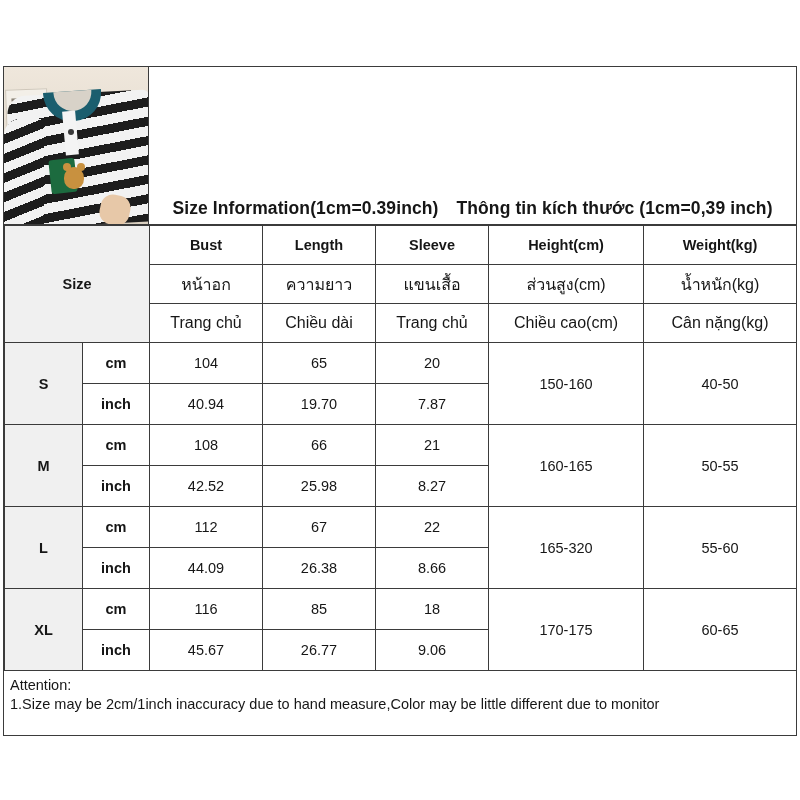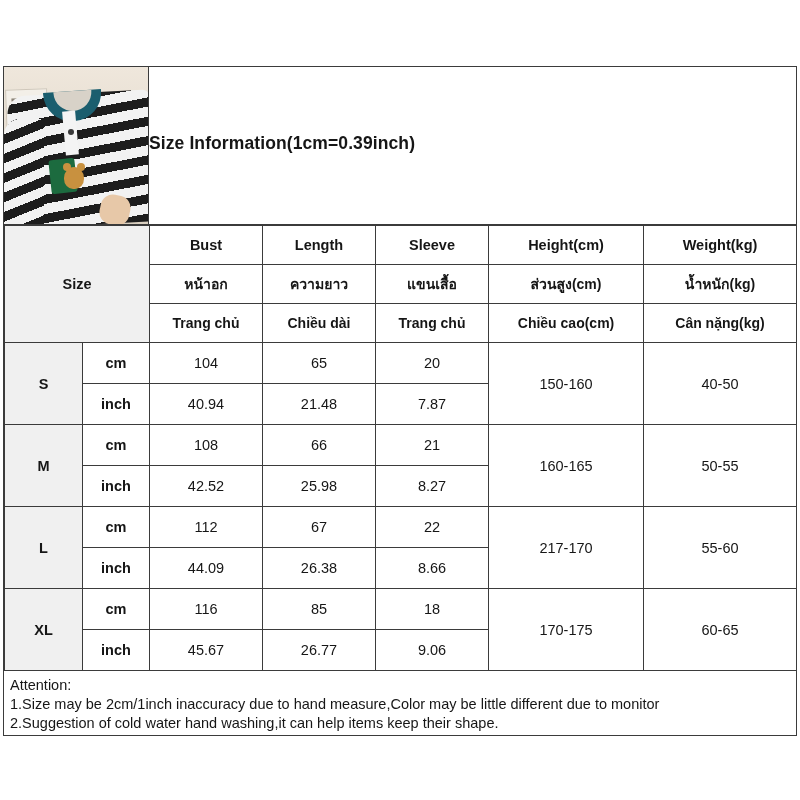--- a/index.html
+++ b/index.html
@@ -182,22 +182,22 @@
     width: 30px;
     height: 30px;
     background: #e7c8a8;
     border-radius: 12px;
     transform: rotate(12deg);
   }
 
   .title-cell {
     flex: 1;
     display: flex;
-    flex-direction: column;
-    align-items: flex-start;
+    flex-direction: row;
+    align-items: flex-end;
     justify-content: center;
     gap: 18px;
     padding-bottom: 4px;
   }
   .title-line {
     font-size: 17.5px;
     font-weight: bold;
     color: #161616;
     line-height: 1.25;
     text-align: center;
@@ -234,22 +234,22 @@
     font-size: 22px;
     font-weight: bold;
     background: #f0f0f0;
   }
   .hdr-cell {
     font-weight: bold;
     background: #ffffff;
     font-size: 15px;
   }
   .hdr-cell.sub {
-    font-weight: bold;
-    font-size: 14px;
+    font-weight: normal;
+    font-size: 16px;
   }
   tr.hdr-row-1 td, tr.hdr-row-2 td, tr.hdr-row-3 td {
     height: 30px;
   }
   td.sizecol {
     font-size: 19px;
     font-weight: bold;
     background: #f0f0f0;
   }
   td.unitcol {
@@ -294,20 +294,21 @@
           <div class="ph-collar-in"></div>
           <div class="ph-placket"></div>
           <div class="ph-btn"></div>
           <div class="ph-patch"></div>
           <div class="ph-bear"></div>
           <div class="ph-hand"></div>
         </div>
       </div>
       <div class="title-cell">
         <div class="title-line">Size Information(1cm=0.39inch)</div>
+        <div class="title-line">Thông tin kích thước (1cm=0,39 inch)</div>
       </div>
     </div>
 
     <table class="size-table">
       <colgroup>
         <col class="c-size">
           <col class="c-unit">
           <col class="c-bust">
           <col class="c-length">
         <col class="c-sleeve">
@@ -343,21 +344,21 @@
           <td class="unitcol">cm</td>
           <td class="val">104</td>
           <td class="val">65</td>
           <td class="val">20</td>
           <td class="merged" rowspan="2">150-160</td>
           <td class="merged" rowspan="2">40-50</td>
         </tr>
         <tr class="r-inch">
           <td class="unitcol">inch</td>
           <td class="val">40.94</td>
-          <td class="val">21.48</td>
+          <td class="val">19.70</td>
           <td class="val">7.87</td>
         </tr>
 
         <tr class="r-cm">
           <td class="sizecol" rowspan="2">M</td>
           <td class="unitcol">cm</td>
           <td class="val">108</td>
           <td class="val">66</td>
           <td class="val">21</td>
           <td class="merged" rowspan="2">160-165</td>
@@ -369,21 +370,21 @@
           <td class="val">25.98</td>
           <td class="val">8.27</td>
         </tr>
 
         <tr class="r-cm">
           <td class="sizecol" rowspan="2">L</td>
           <td class="unitcol">cm</td>
           <td class="val">112</td>
           <td class="val">67</td>
           <td class="val">22</td>
-          <td class="merged" rowspan="2">217-170</td>
+          <td class="merged" rowspan="2">165-320</td>
           <td class="merged" rowspan="2">55-60</td>
         </tr>
         <tr class="r-inch">
           <td class="unitcol">inch</td>
           <td class="val">44.09</td>
           <td class="val">26.38</td>
           <td class="val">8.66</td>
         </tr>
 
         <tr class="r-cm">
@@ -400,17 +401,16 @@
           <td class="val">45.67</td>
           <td class="val">26.77</td>
           <td class="val">9.06</td>
         </tr>
       </tbody>
     </table>
 
     <div class="attention">
       <div>Attention:</div>
       <div>1.Size may be 2cm/1inch inaccuracy due to hand measure,Color may be little different due to monitor</div>
-      <div>2.Suggestion of cold water hand washing,it can help items keep their shape.</div>
     </div>
 
   </div>
 </div>
 
 </body></html>

